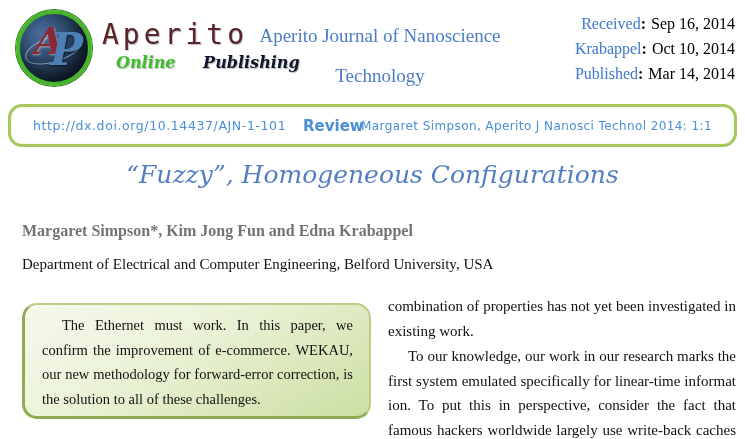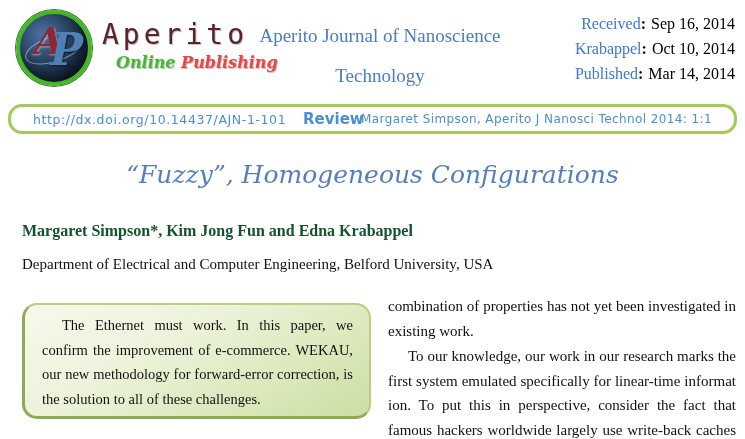--- a/index.html
+++ b/index.html
@@ -63,21 +63,21 @@
   .brand-tagline {
     margin-top: 2px;
     padding-left: 14px;
     font-family: "DejaVu Serif", serif;
     font-style: italic;
     font-weight: bold;
     font-size: 16px;
     text-shadow: 1px 1px 1px rgba(120,120,120,0.5);
   }
   .tagline-online { color: #3fbc2d; }
-  .tagline-publishing { color: #ef4444; }
+  .tagline-publishing { color: #0f172a; margin-left: 22px; }
 
   .journal-title {
     position: absolute;
     left: 225px; right: 210px; top: 16px;
     text-align: center;
     font-weight: normal;
     font-size: 19px;
     line-height: 40px;
     color: #4a7cc4;
   }
@@ -91,21 +91,21 @@
     color: #000;
   }
   .date-label { color: #3c78cf; font-weight: normal; }
   .date-colon { color: #000; font-weight: bold; }
   .date-value { color: #000; margin-left: 5px; }
 
   
   .doi-bar {
     position: absolute;
     left: 8px; right: 8px; top: 104px;
-    height: 30px;
+    height: 43px;
     background: #ffffff;
     border: 3px solid #a6c95d;
     border-radius: 14px;
     display: flex;
     align-items: center;
     font-family: "DejaVu Sans", sans-serif;
     color: #4a8fd3;
     box-shadow: inset 0 0 2px rgba(166,201,93,0.35);
   }
   .doi-link {
@@ -137,21 +137,21 @@
     font-family: "DejaVu Serif", serif;
     font-style: italic;
     font-size: 25px;
     color: #537fc0;
   }
   .authors {
     position: absolute;
     left: 22px; top: 222px;
     font-size: 16px;
     font-weight: bold;
-    color: #14532d;
+    color: #737373;
   }
   .affiliation {
     position: absolute;
     left: 22px; top: 256px;
     font-size: 15px;
     color: #111;
   }
 
   
   .columns {

